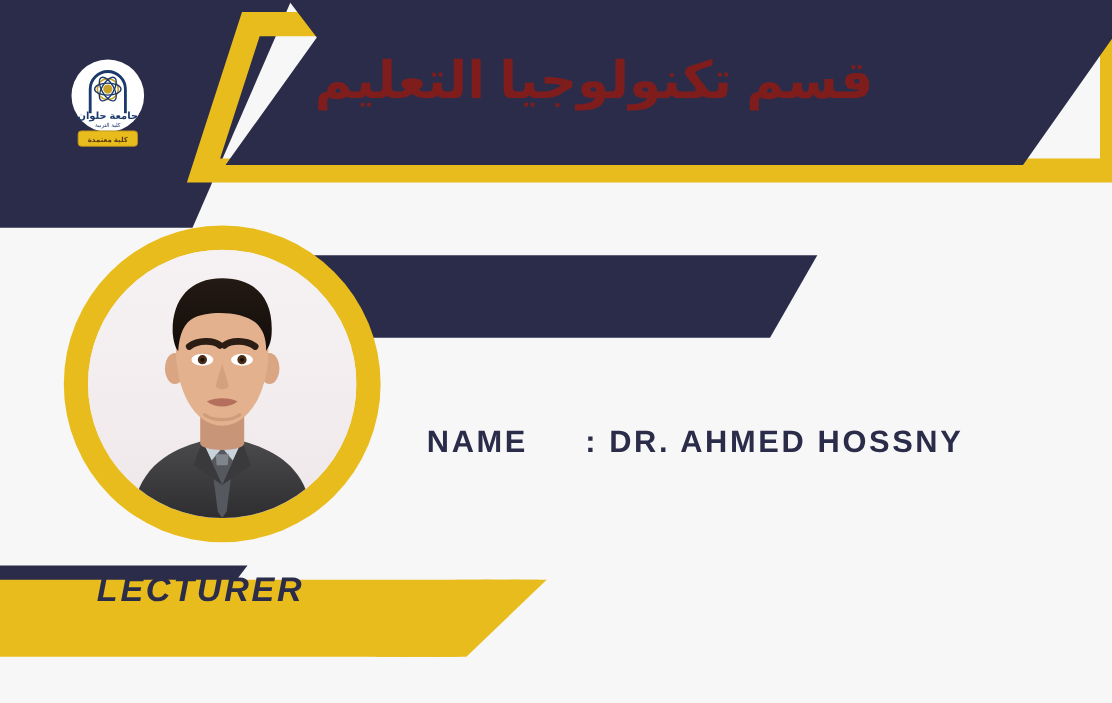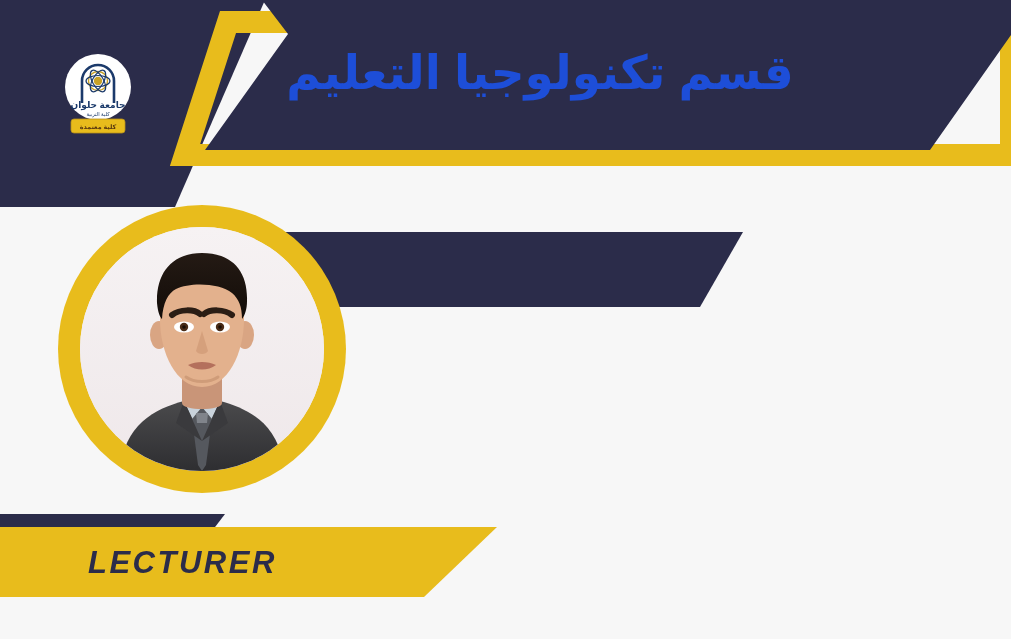--- a/index.html
+++ b/index.html
@@ -27,21 +27,21 @@
   }
 
   
   .header-title {
     position: absolute;
     left: 250px;
     top: 44px;
     width: 580px;
     text-align: center;
     direction: rtl;
-    color: #1d4ed8;
+    color: #7f1d1d;
     font-size: 47px;
     font-weight: bold;
     line-height: 1.25;
     letter-spacing: 0px;
     white-space: nowrap;
   }
 
   
   .subtitle-text {
     position: absolute;
@@ -74,21 +74,21 @@
     display: inline-block;
     margin-left: 52px;
     margin-right: 10px;
   }
   .name-value { display: inline-block; }
 
   
   .role-text {
     position: absolute;
     left: 88px;
-    top: 545px;
+    top: 518px;
     color: #2b2c4a;
     font-size: 31px;
     font-weight: bold;
     font-style: italic;
     letter-spacing: 2.5px;
     white-space: nowrap;
   }
 
   
   .portrait-wrap {
@@ -228,16 +228,21 @@
 
         <path d="M122 104 L116 124 C118 128 126 128 128 124 Z" fill="#d5a07c"></path>
 
         <path d="M108 138 C116 134 128 134 136 138 C128 144 116 144 108 138 Z" fill="#b4705c"></path>
 
         <path d="M106 150 C114 156 130 156 138 150" stroke="#cf9c79" stroke-width="3" fill="none" stroke-linecap="round"></path>
       </svg>
     </div>
   </div>
 
+  <div class="name-row">
+    <span class="name-label">NAME</span>
+    <span class="name-sep">:</span>
+    <span class="name-value">DR. AHMED HOSSNY</span>
+  </div>
 
   <div class="role-text">LECTURER</div>
 
 </div>
 
 </body></html>

